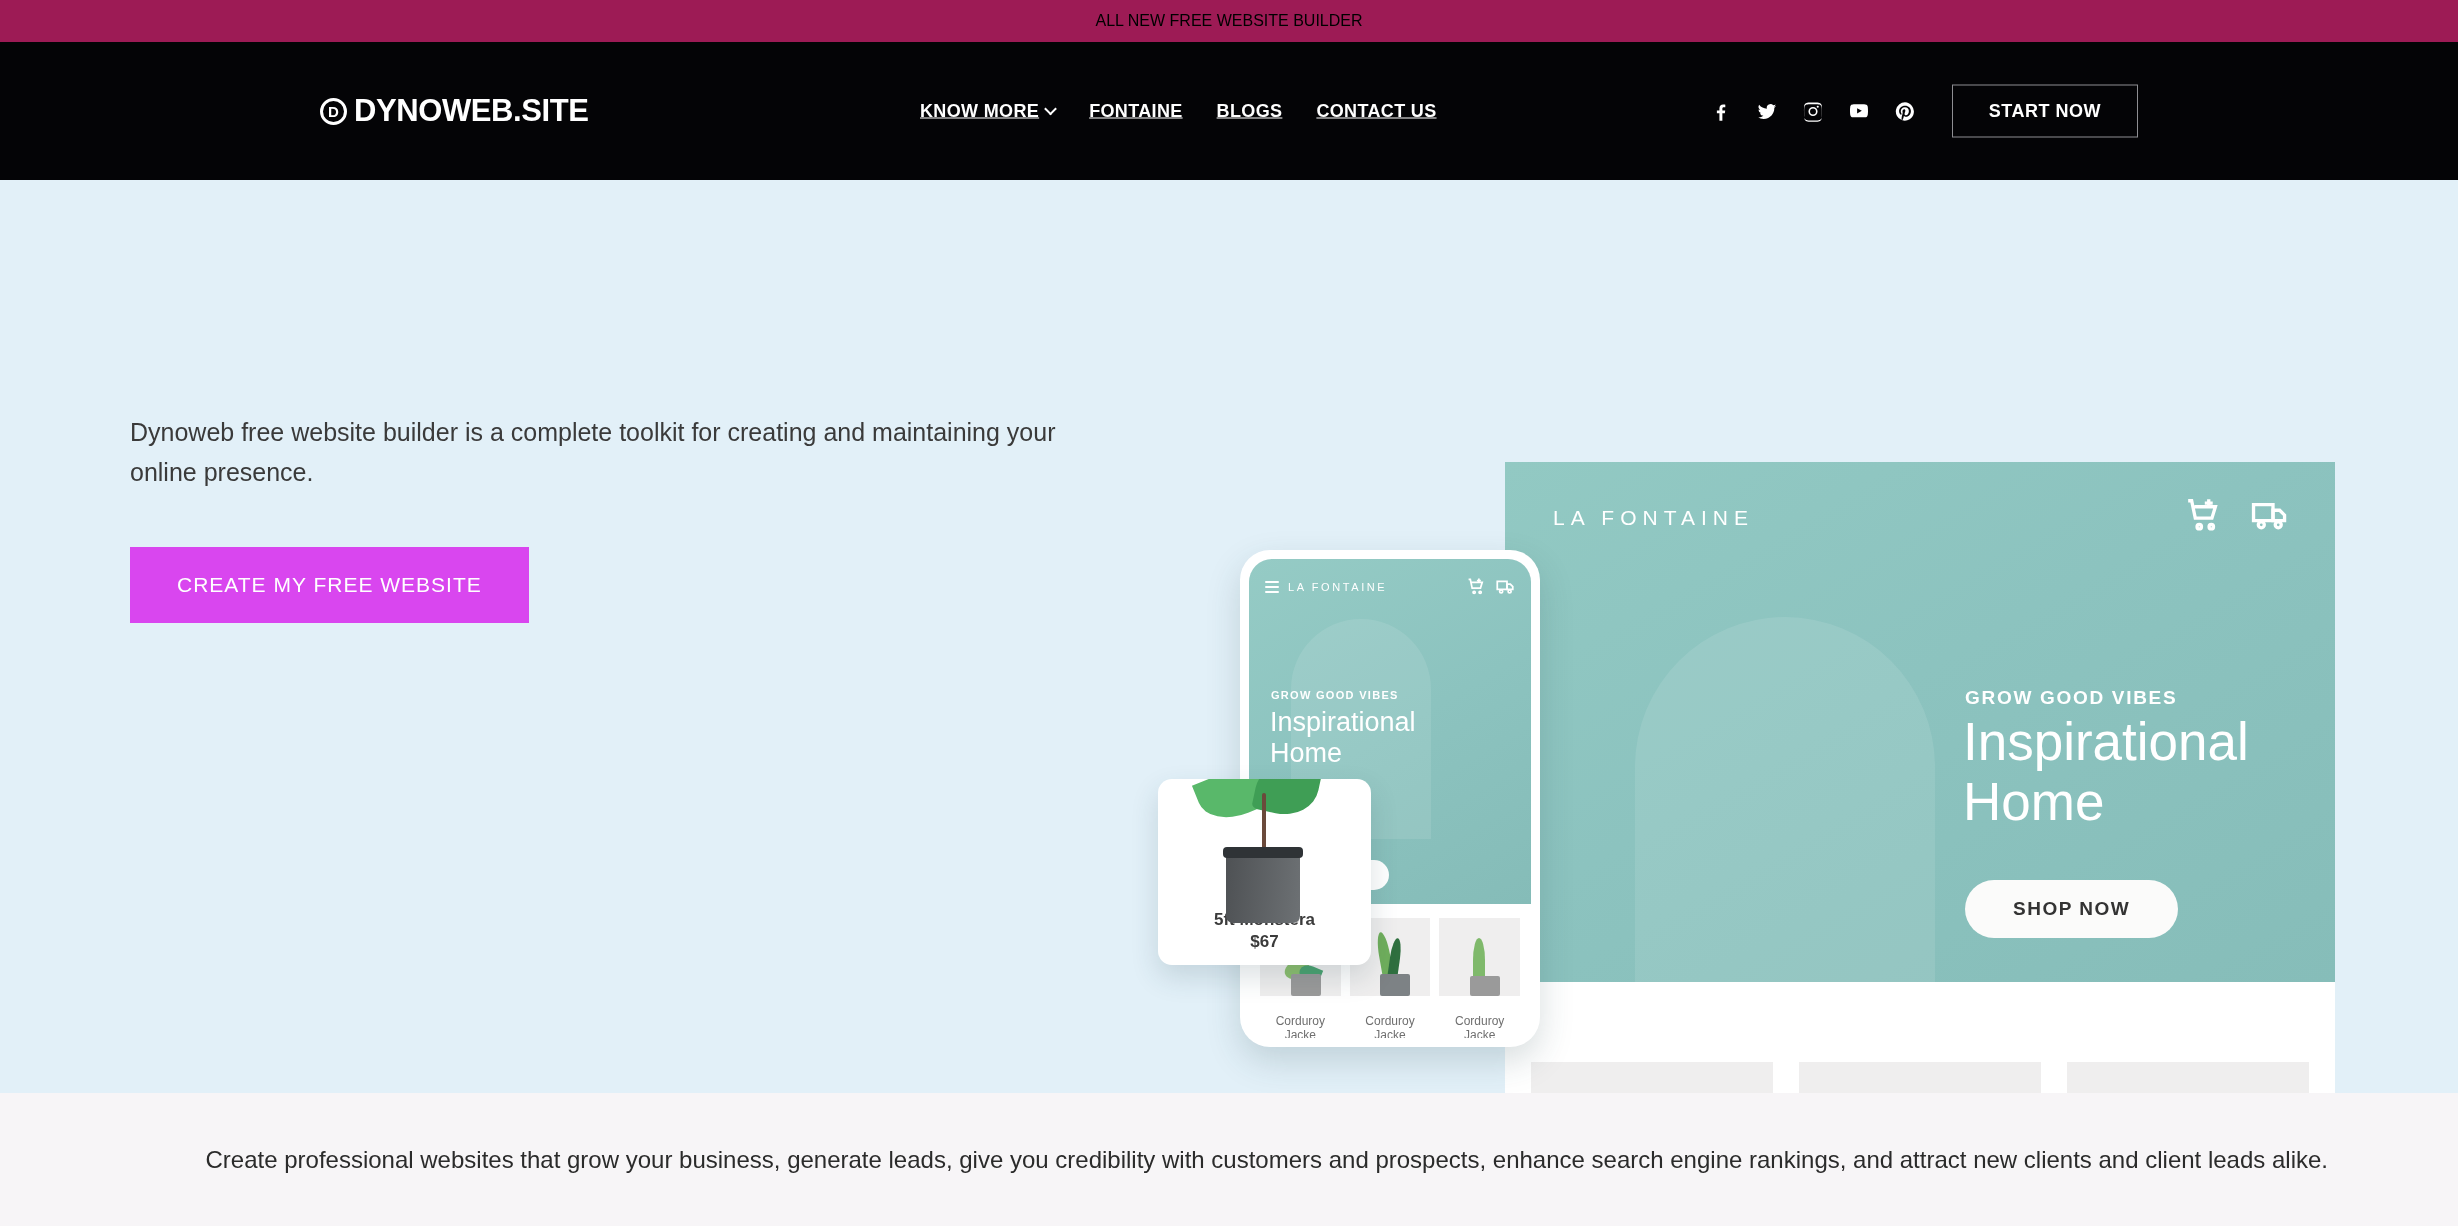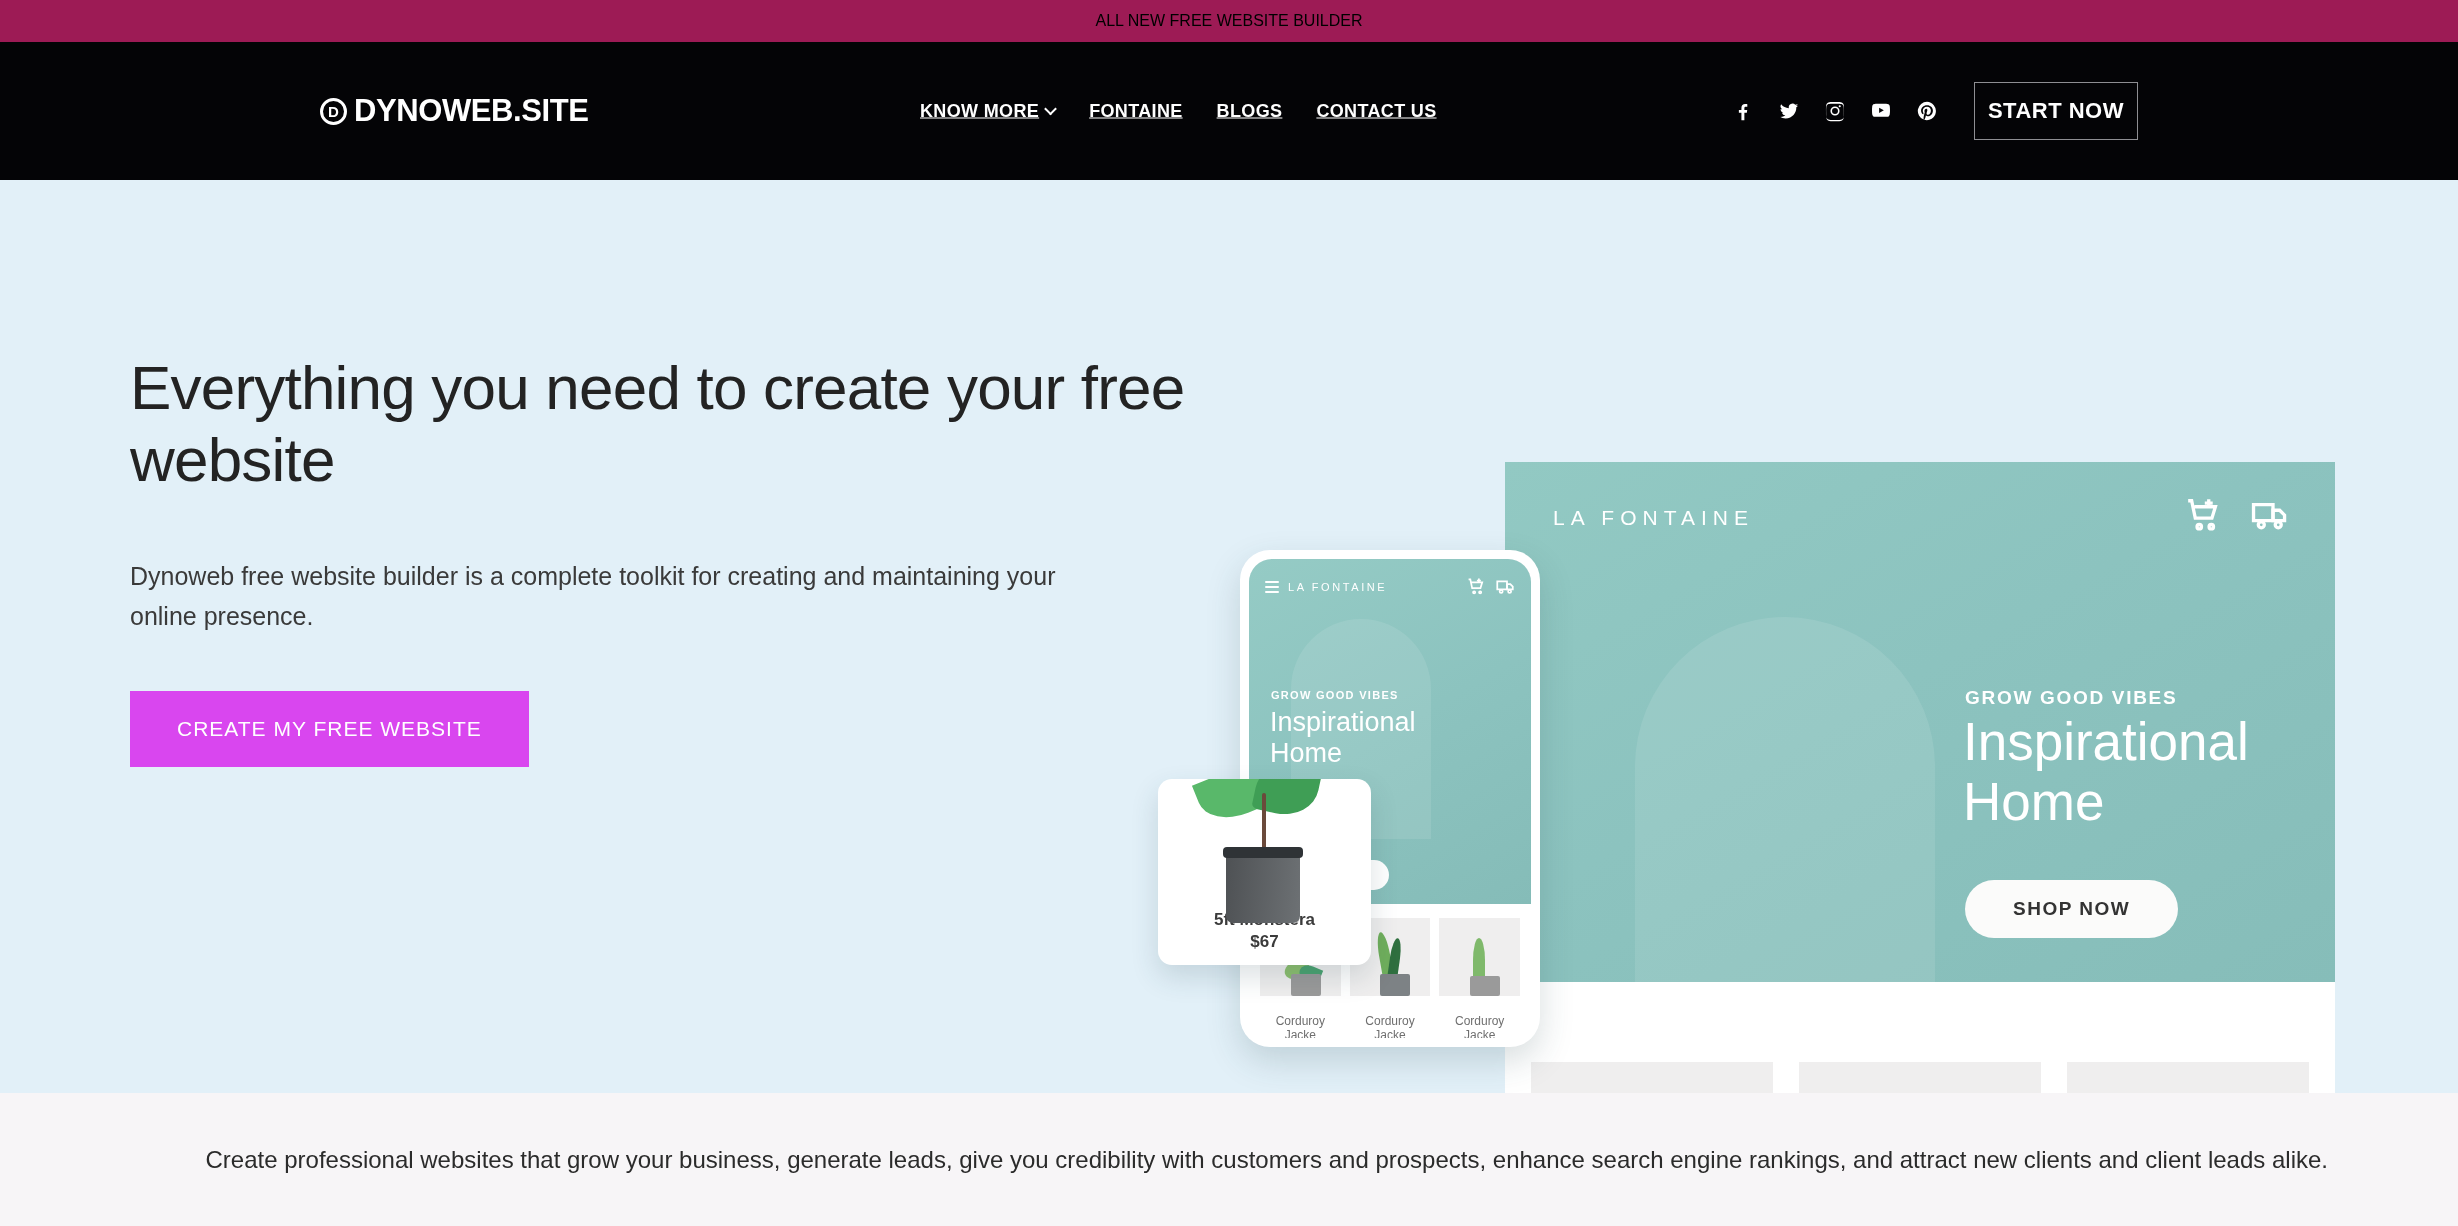--- a/index.html
+++ b/index.html
@@ -50,22 +50,22 @@
   }
 
   .header-right {
     position:absolute; right:320px; top:50%; transform:translateY(-50%);
     display:flex; align-items:center; gap:14px;
   }
   .socials { display:flex; align-items:center; gap:24px; margin-right:22px; }
   .soc { width:22px; height:22px; fill:#ffffff; cursor:pointer; display:block; }
   .start-btn {
     border:1px solid #8e8e92; color:#ffffff; background:transparent;
-    font-size:22px; font-weight:700; letter-spacing:.5px;
-    padding:15px 13px; cursor:pointer; white-space:nowrap;
+    font-size:18px; font-weight:700; letter-spacing:.5px;
+    padding:15px 36px; cursor:pointer; white-space:nowrap;
     font-family:"Liberation Sans", sans-serif;
   }
 
   
   .hero {
     height:913px; background:#e2f0f8;
     position:relative; overflow:hidden;
   }
   .hero-copy {
     position:absolute; left:130px; top:172px; width:1120px;
@@ -247,21 +247,20 @@
           <path d="M12 2a10 10 0 0 0-3.65 19.32c-.09-.79-.17-2 .03-2.86.18-.78 1.18-5 1.18-5s-.3-.6-.3-1.5c0-1.4.82-2.45 1.83-2.45.86 0 1.28.65 1.28 1.43 0 .87-.55 2.17-.84 3.38-.24 1.01.51 1.84 1.5 1.84 1.81 0 3.2-1.9 3.2-4.66 0-2.44-1.75-4.14-4.25-4.14-2.9 0-4.6 2.17-4.6 4.41 0 .87.34 1.81.76 2.32.08.1.09.19.07.29l-.28 1.14c-.04.19-.15.23-.34.14-1.26-.59-2.05-2.43-2.05-3.92 0-3.18 2.31-6.11 6.67-6.11 3.5 0 6.22 2.5 6.22 5.83 0 3.48-2.19 6.28-5.24 6.28-1.02 0-1.98-.53-2.31-1.16l-.63 2.4c-.23.87-.84 1.97-1.26 2.64A10 10 0 1 0 12 2z"></path>
         </svg>
     </div>
     <button class="start-btn">START NOW</button>
   </div>
 </div>
 
 <div class="hero">
 
   <div class="hero-copy">
-    <h1 class="hero-title">Everything you need to create your free website</h1>
     <p class="hero-sub">Dynoweb free website builder is a complete toolkit for creating and maintaining your online presence.</p>
     <button class="hero-cta">CREATE MY FREE WEBSITE</button>
   </div>
 
   <div class="mockup">
 
     <div class="desktop">
       <div class="desk-hero">
         <div class="desk-blob"></div>
 

